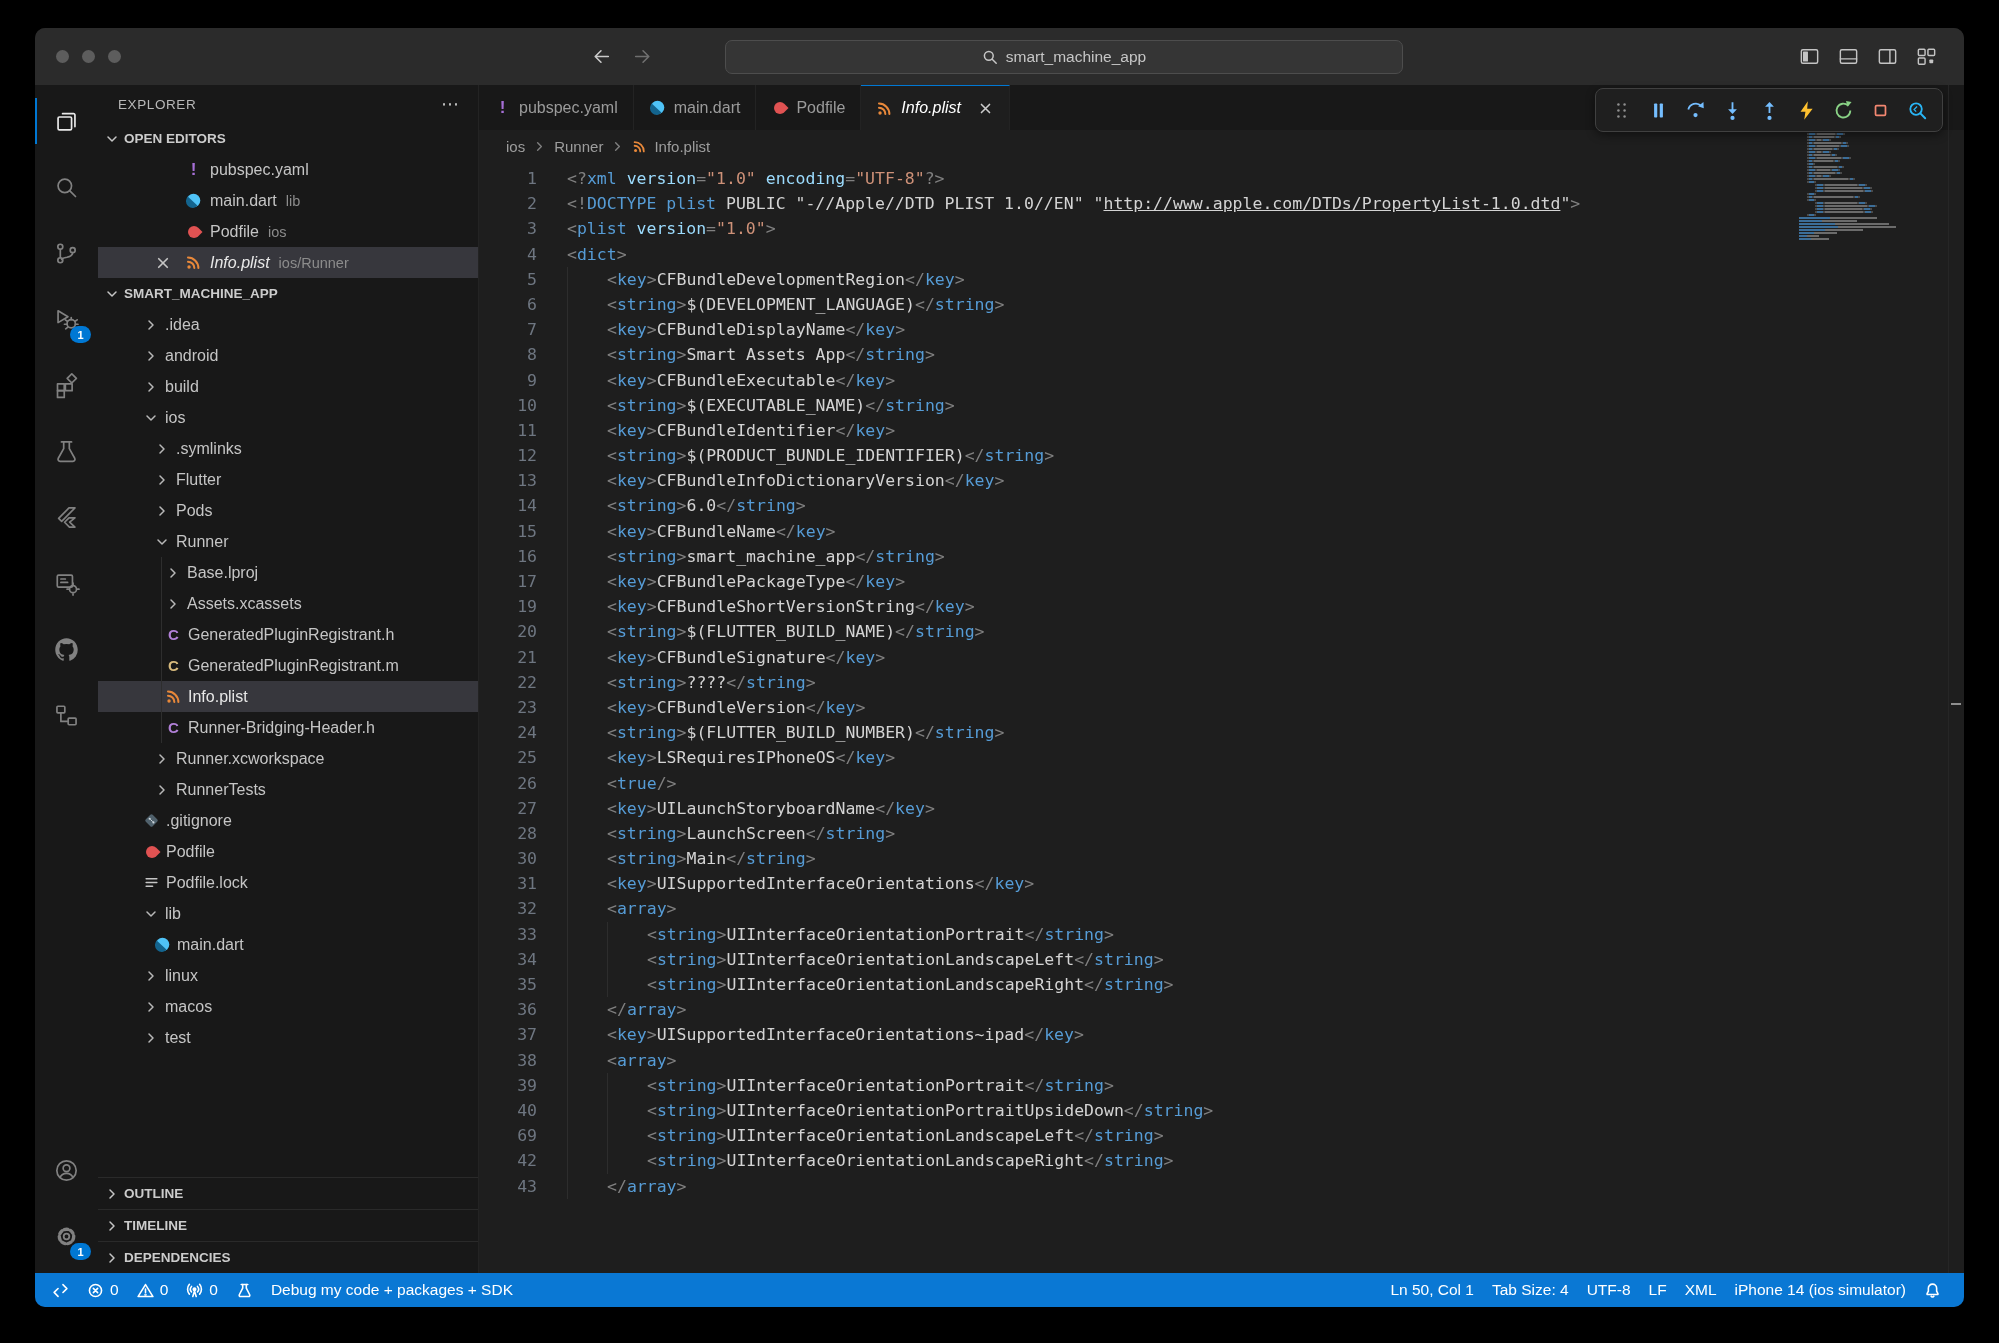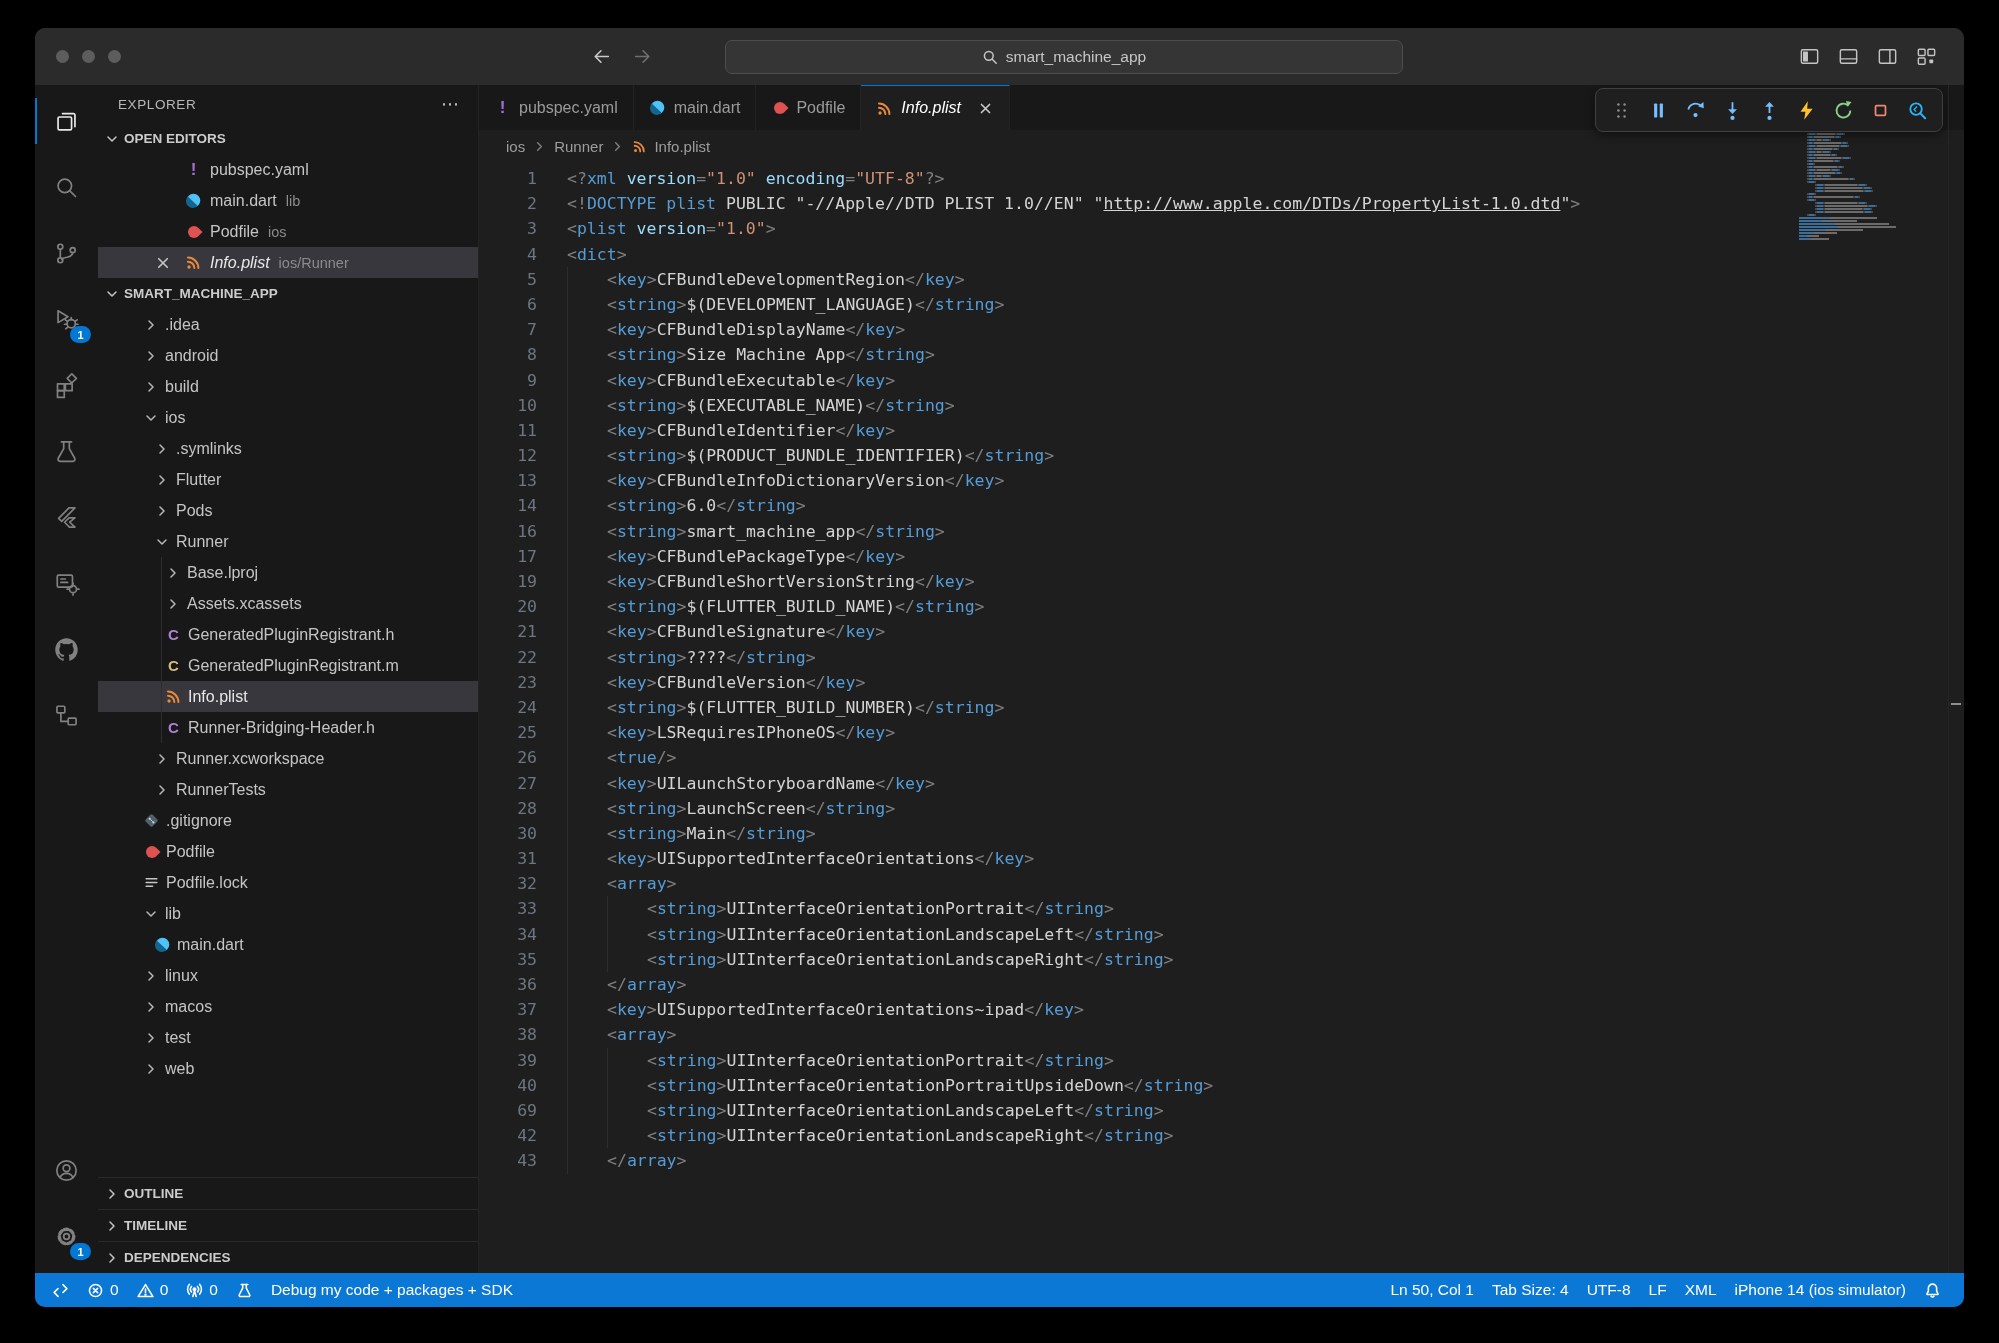--- a/index.html
+++ b/index.html
@@ -528,28 +528,20 @@
             <span>macos</span>
   </div>
           <div class="tree-row" style="padding-left:45px">
     <span class="ch ic">
               <svg viewBox="0 0 16 16" fill="none" stroke="currentColor" stroke-width="1.5" stroke-linecap="round" stroke-linejoin="round">
                 <polyline points="6,4 10,8 6,12"></polyline>
               </svg>
             </span>
             <span>test</span>
   </div>
-          <div class="tree-row" style="padding-left:45px">
-    <span class="ch ic">
-              <svg viewBox="0 0 16 16" fill="none" stroke="currentColor" stroke-width="1.5" stroke-linecap="round" stroke-linejoin="round">
-                <polyline points="6,4 10,8 6,12"></polyline>
-              </svg>
-            </span>
-            <span>web</span>
-  </div>
         </div>
       <div id="bottom-sections">
   <div class="sect btm">
     <span class="ic">
               <svg viewBox="0 0 16 16" fill="none" stroke="currentColor" stroke-width="1.5" stroke-linecap="round" stroke-linejoin="round">
                 <polyline points="6,4 10,8 6,12"></polyline>
               </svg>
             </span>
     <span>OUTLINE</span>
   </div>
@@ -668,21 +660,21 @@
           <div class="cl">
             <span class="ln">6</span>
             <span class="lc"><span class="g"></span><span class="tok-p">&lt;</span><span class="tok-t">string</span><span class="tok-p">&gt;</span><span class="tok-x">$(DEVELOPMENT_LANGUAGE)</span><span class="tok-p">&lt;/</span><span class="tok-t">string</span><span class="tok-p">&gt;</span></span>
           </div>
           <div class="cl">
             <span class="ln">7</span>
             <span class="lc"><span class="g"></span><span class="tok-p">&lt;</span><span class="tok-t">key</span><span class="tok-p">&gt;</span><span class="tok-x">CFBundleDisplayName</span><span class="tok-p">&lt;/</span><span class="tok-t">key</span><span class="tok-p">&gt;</span></span>
           </div>
           <div class="cl">
             <span class="ln">8</span>
-            <span class="lc"><span class="g"></span><span class="tok-p">&lt;</span><span class="tok-t">string</span><span class="tok-p">&gt;</span><span class="tok-x">Size Machine App</span><span class="tok-p">&lt;/</span><span class="tok-t">string</span><span class="tok-p">&gt;</span></span>
+            <span class="lc"><span class="g"></span><span class="tok-p">&lt;</span><span class="tok-t">string</span><span class="tok-p">&gt;</span><span class="tok-x">Smart Assets App</span><span class="tok-p">&lt;/</span><span class="tok-t">string</span><span class="tok-p">&gt;</span></span>
           </div>
           <div class="cl">
             <span class="ln">9</span>
             <span class="lc"><span class="g"></span><span class="tok-p">&lt;</span><span class="tok-t">key</span><span class="tok-p">&gt;</span><span class="tok-x">CFBundleExecutable</span><span class="tok-p">&lt;/</span><span class="tok-t">key</span><span class="tok-p">&gt;</span></span>
           </div>
           <div class="cl">
             <span class="ln">10</span>
             <span class="lc"><span class="g"></span><span class="tok-p">&lt;</span><span class="tok-t">string</span><span class="tok-p">&gt;</span><span class="tok-x">$(EXECUTABLE_NAME)</span><span class="tok-p">&lt;/</span><span class="tok-t">string</span><span class="tok-p">&gt;</span></span>
           </div>
           <div class="cl">
@@ -693,20 +685,24 @@
             <span class="ln">12</span>
             <span class="lc"><span class="g"></span><span class="tok-p">&lt;</span><span class="tok-t">string</span><span class="tok-p">&gt;</span><span class="tok-x">$(PRODUCT_BUNDLE_IDENTIFIER)</span><span class="tok-p">&lt;/</span><span class="tok-t">string</span><span class="tok-p">&gt;</span></span>
           </div>
           <div class="cl">
             <span class="ln">13</span>
             <span class="lc"><span class="g"></span><span class="tok-p">&lt;</span><span class="tok-t">key</span><span class="tok-p">&gt;</span><span class="tok-x">CFBundleInfoDictionaryVersion</span><span class="tok-p">&lt;/</span><span class="tok-t">key</span><span class="tok-p">&gt;</span></span>
           </div>
           <div class="cl">
             <span class="ln">14</span>
             <span class="lc"><span class="g"></span><span class="tok-p">&lt;</span><span class="tok-t">string</span><span class="tok-p">&gt;</span><span class="tok-x">6.0</span><span class="tok-p">&lt;/</span><span class="tok-t">string</span><span class="tok-p">&gt;</span></span>
+          </div>
+          <div class="cl">
+            <span class="ln">15</span>
+            <span class="lc"><span class="g"></span><span class="tok-p">&lt;</span><span class="tok-t">key</span><span class="tok-p">&gt;</span><span class="tok-x">CFBundleName</span><span class="tok-p">&lt;/</span><span class="tok-t">key</span><span class="tok-p">&gt;</span></span>
           </div>
           <div class="cl">
             <span class="ln">16</span>
             <span class="lc"><span class="g"></span><span class="tok-p">&lt;</span><span class="tok-t">string</span><span class="tok-p">&gt;</span><span class="tok-x">smart_machine_app</span><span class="tok-p">&lt;/</span><span class="tok-t">string</span><span class="tok-p">&gt;</span></span>
           </div>
           <div class="cl">
             <span class="ln">17</span>
             <span class="lc"><span class="g"></span><span class="tok-p">&lt;</span><span class="tok-t">key</span><span class="tok-p">&gt;</span><span class="tok-x">CFBundlePackageType</span><span class="tok-p">&lt;/</span><span class="tok-t">key</span><span class="tok-p">&gt;</span></span>
           </div>
           <div class="cl">

